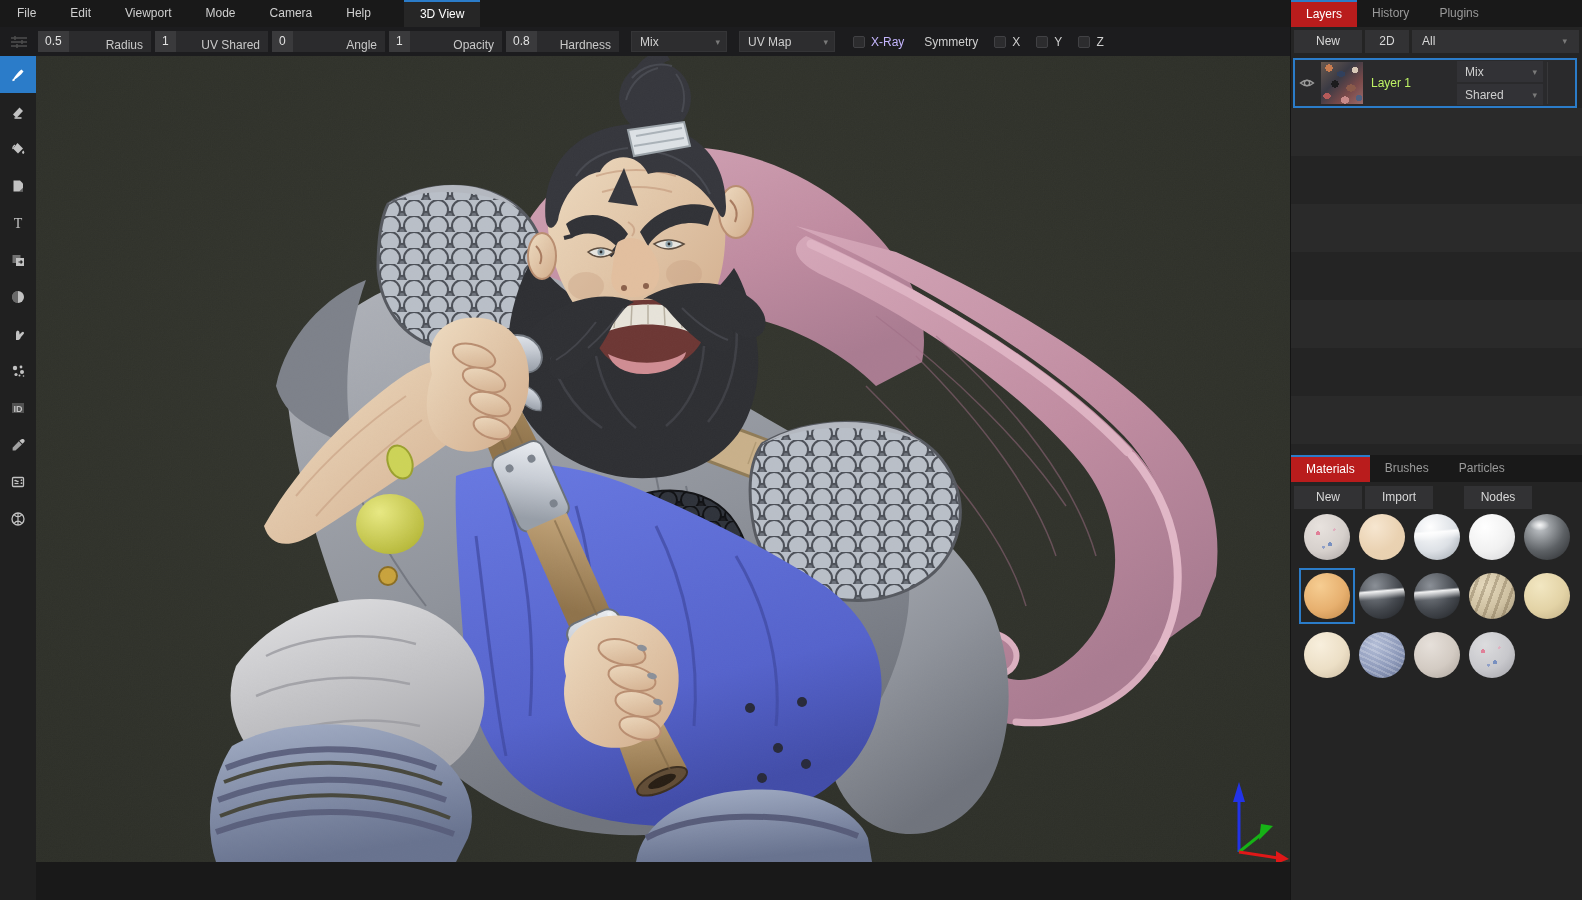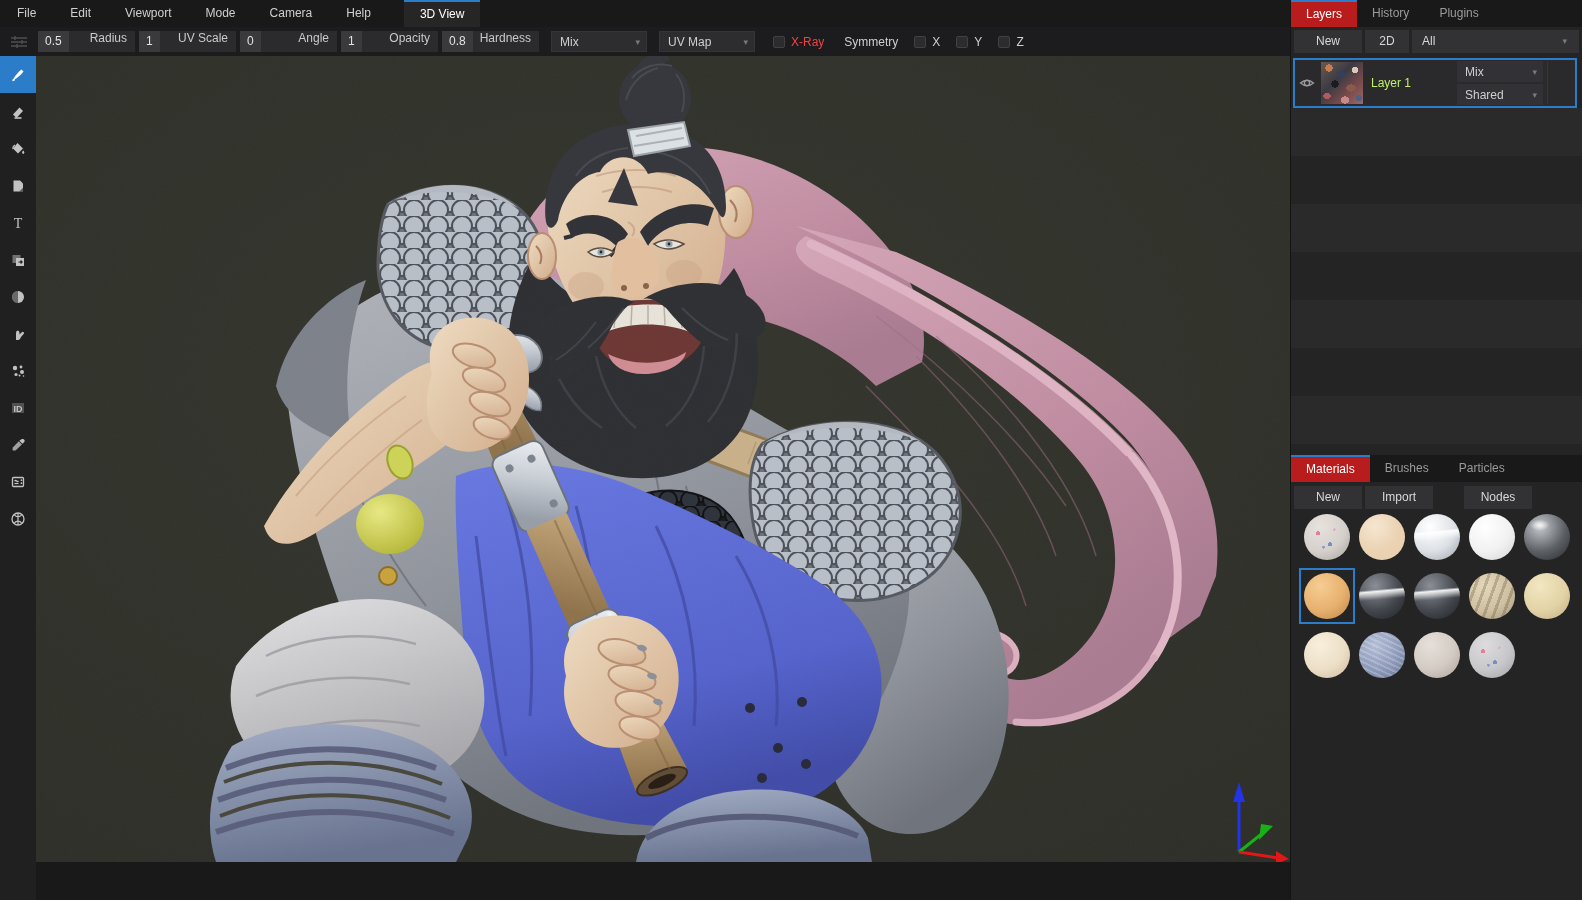--- a/index.html
+++ b/index.html
@@ -16,28 +16,28 @@
   #menubar{position:absolute;left:0;top:0;width:1290px;height:27px;background:var(--topbar);
     display:flex;align-items:center;}
   .menu-item{padding:0 17px;line-height:27px;color:#cfcfcf;cursor:default}
   .view-tab{margin-left:16px;padding:0 16px;line-height:25px;background:#262626;color:#fff;
     border-top:2px solid var(--accent)}
 
   
   #toolbar{position:absolute;left:0;top:27px;width:1290px;height:29px;background:var(--toolbar);
     display:flex;align-items:center;gap:4px;padding-left:4px}
   .tb-icon{width:30px;height:21px;display:flex;align-items:center;justify-content:center;color:#555}
-  .slider{width:97px;height:21px;background:var(--widget);display:flex;align-items:flex-start;overflow:hidden}
+  .slider{width:113px;height:21px;background:var(--widget);display:flex;align-items:flex-end;overflow:hidden}
   .slider .chip{background:var(--chip);padding:0 7px;height:21px;line-height:21px;color:#e2e2e2}
   .slider .lbl{flex:1;text-align:right;padding-right:8px;color:#c9c9c9;white-space:nowrap}
   .dd{width:96px;height:21px;background:#2d2d2f;border:1px solid #353537;display:flex;align-items:center}
   .dd .lbl{padding-left:8px;color:#cfcfcf}
   .dd .chev{margin-left:auto;padding-right:6px;color:#7a7a7a;font-size:9px}
   .cb{width:12px;height:12px;background:#2c2c2e;border:1px solid #414144;border-radius:2px;display:inline-block}
-  .cbgroup{display:flex;align-items:center;gap:6px;margin-left:14px;color:#ef4444}
+  .cbgroup{display:flex;align-items:center;gap:6px;margin-left:14px;color:#c4b5fd}
   .sym-label{margin-left:16px;color:#cfcfcf}
   .axis-group{display:flex;align-items:center;gap:6px;margin-left:12px;color:#cfcfcf}
 
   
   #sidebar{position:absolute;left:0;top:56px;width:36px;height:844px;background:var(--sidebar)}
   .tool{width:36px;height:37px;display:flex;align-items:center;justify-content:center;color:#c2c2c2}
   .tool.active{background:var(--accent);color:#fff}
   .tool svg{display:block}
 
   
@@ -117,21 +117,21 @@
         </g>
       </svg>
     </span>
     <span id="tb-dynamic" style="display:flex;align-items:center;gap:4px">
         <span class="slider">
           <span class="chip">0.5</span>
           <span class="lbl">Radius</span>
         </span>
         <span class="slider">
           <span class="chip">1</span>
-          <span class="lbl">UV Scale</span>
+          <span class="lbl">UV Shared</span>
         </span>
         <span class="slider">
           <span class="chip">0</span>
           <span class="lbl">Angle</span>
         </span>
         <span class="slider">
           <span class="chip">1</span>
           <span class="lbl">Opacity</span>
         </span>
         <span class="slider">

